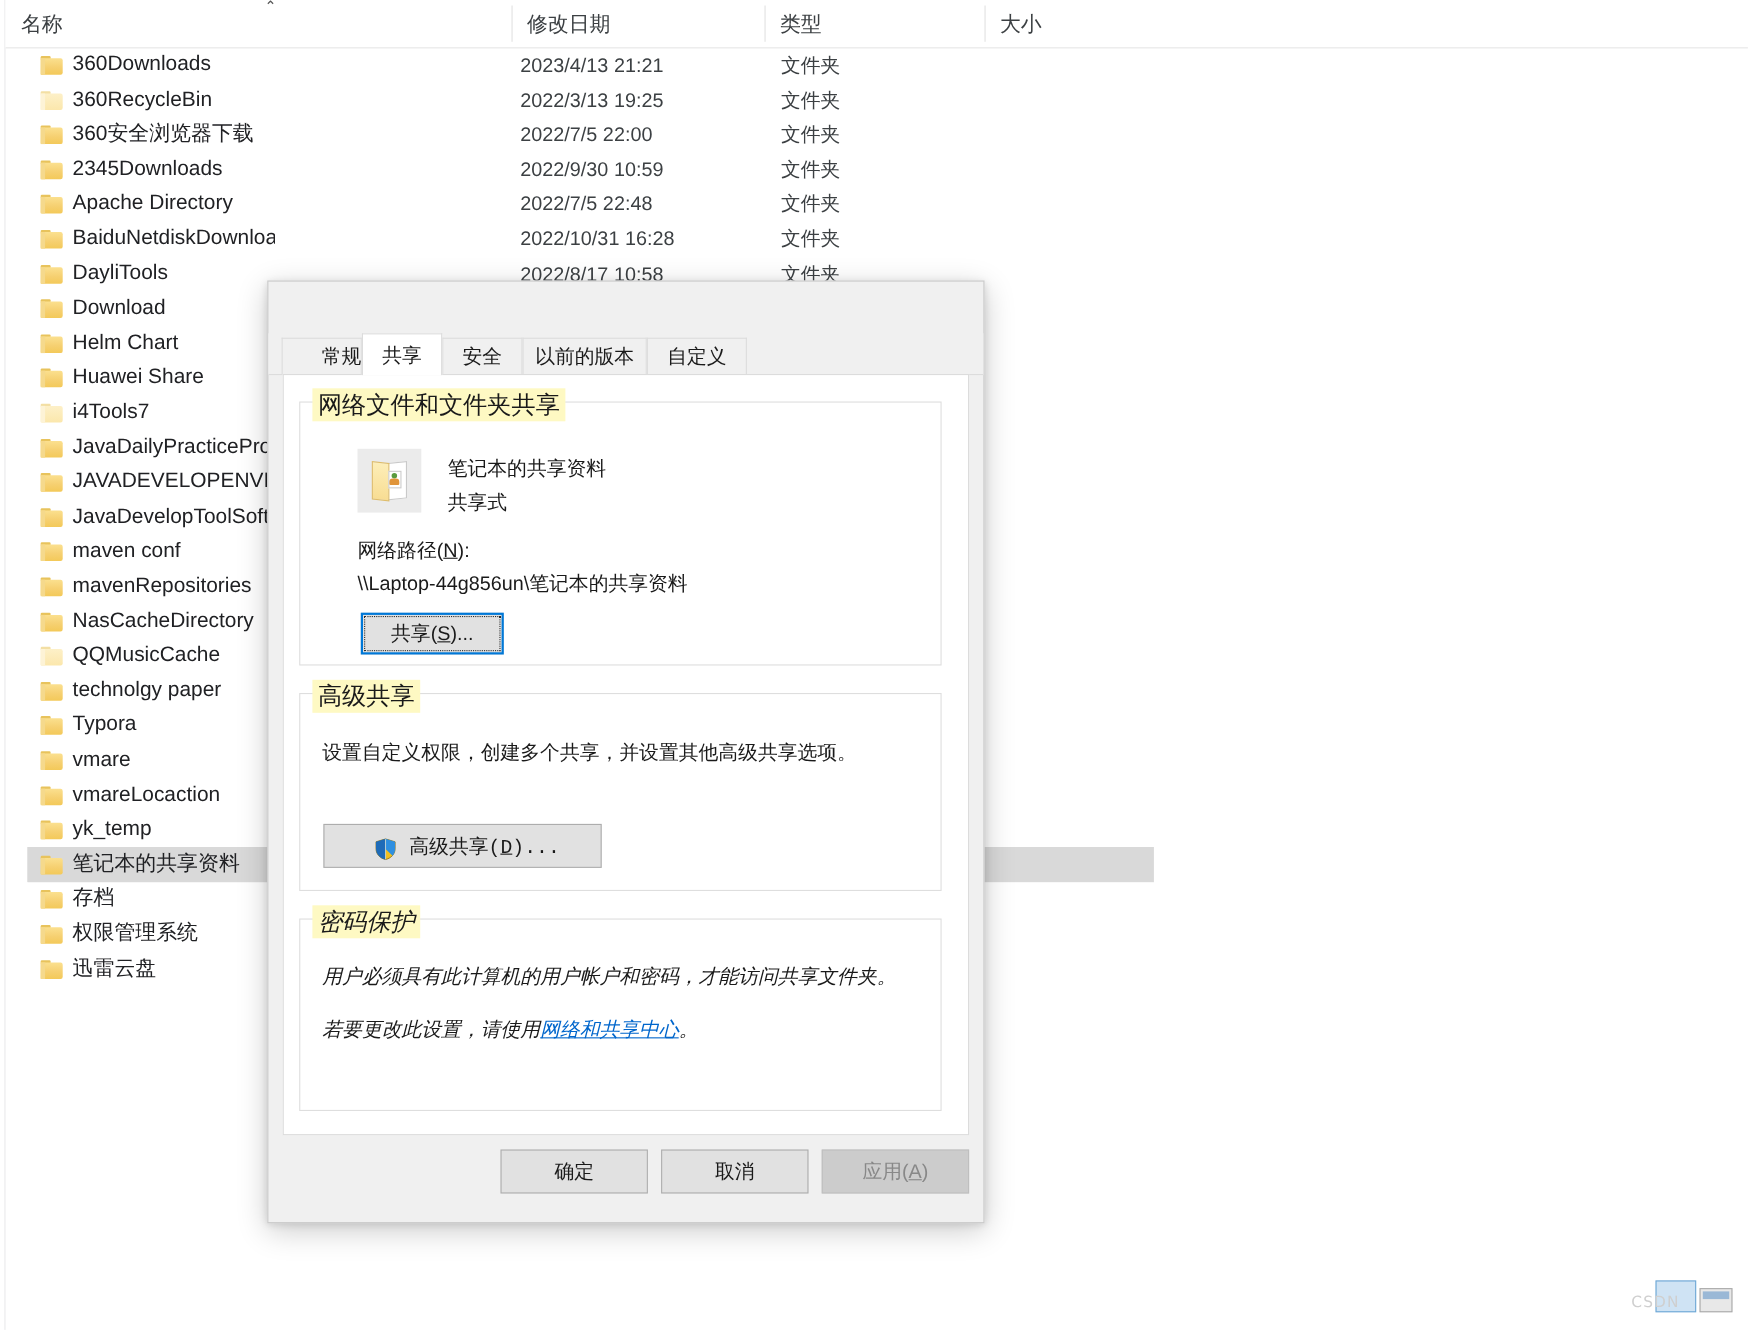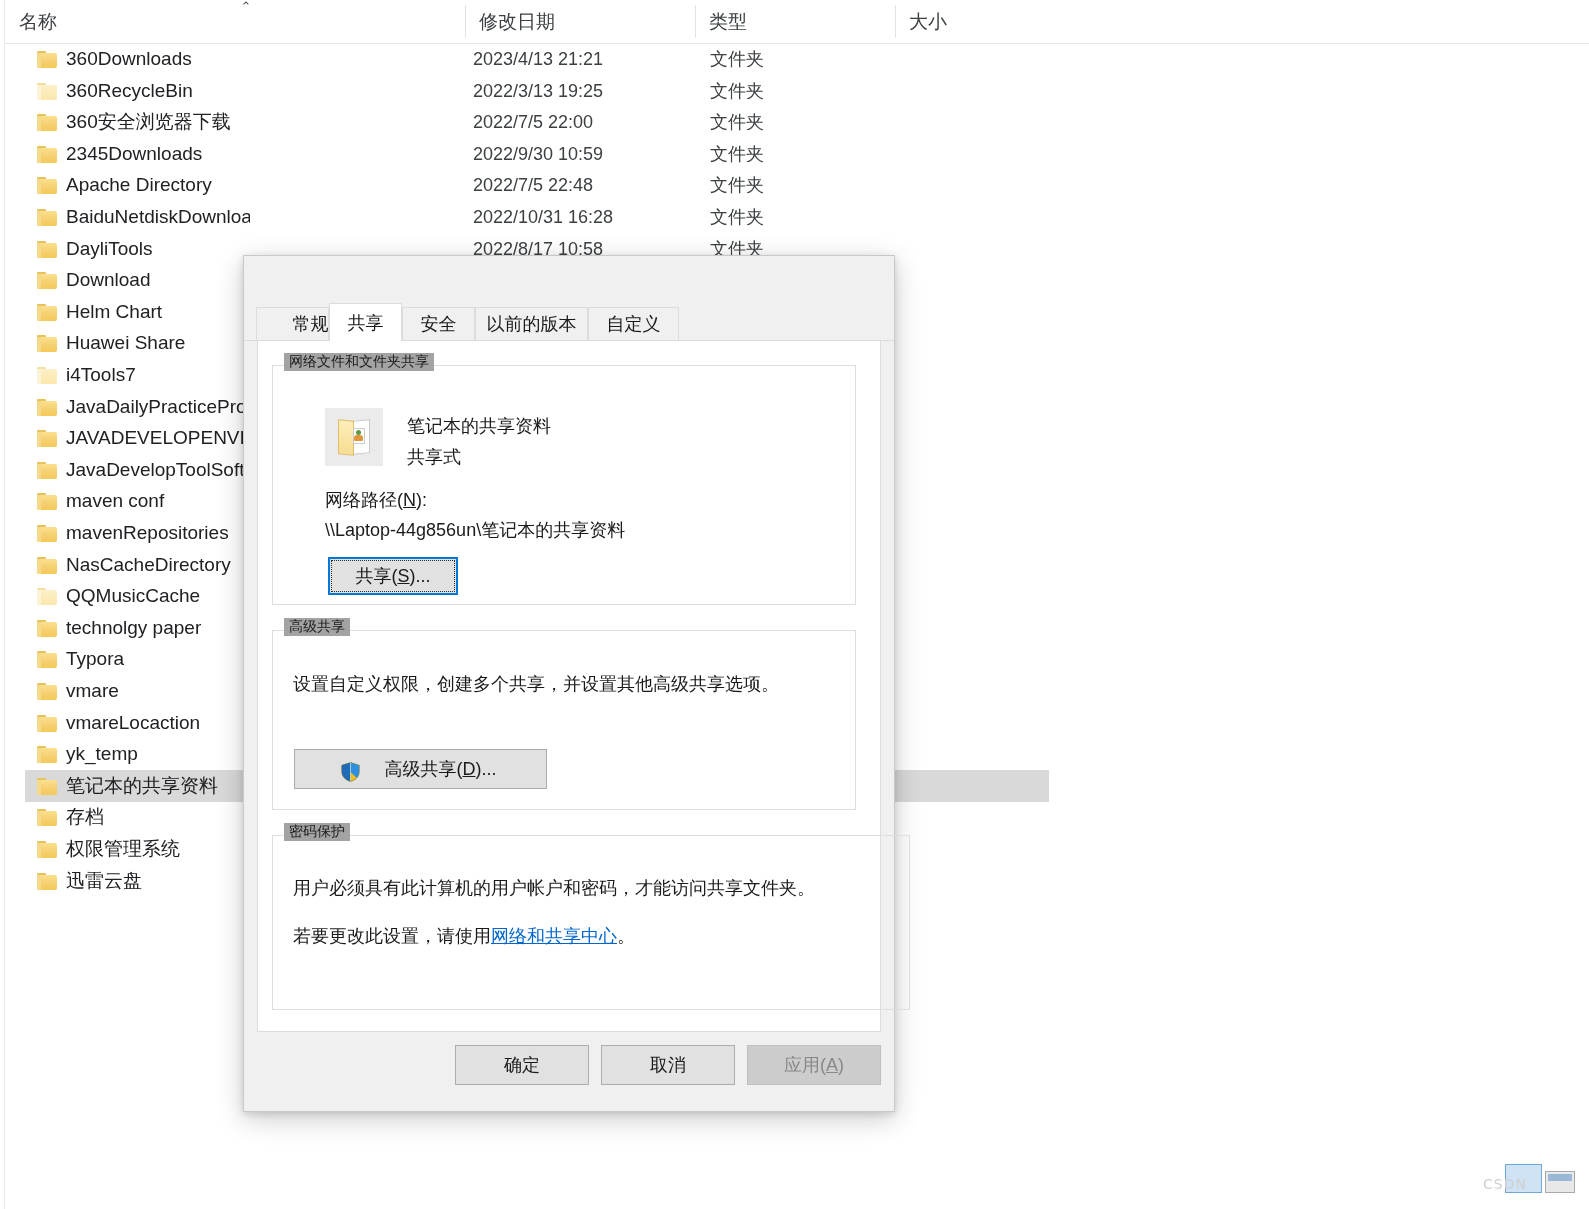--- a/index.html
+++ b/index.html
@@ -245,22 +245,22 @@
   .group {
     position: absolute;
     box-sizing: border-box;
     border: 1px solid #dedede;
   }
   .group-legend {
     position: absolute;
     top: -13px;
     left: 11px;
     padding: 0 5px;
-    background: #a3a3a3;
-    font-size: 14px;
+    background: #fef9c3;
+    font-size: 22px;
     color: #1a1a1a;
     white-space: nowrap;
   }
 
   .shared-folder-icon {
     position: absolute;
     left: 52px; top: 42px;
     width: 58px; height: 58px;
     background: #ebebeb;
   }
@@ -779,25 +779,25 @@
 
       <div class="btn neutral" style="left:21px; top:118px; width:253px; height:40px;">
         <span class="uac-shield">
           <svg width="19" height="20" viewBox="0 0 19 20" aria-hidden="true">
             <path d="M9.5 0.6 L18.2 3.3 V9.5 C18.2 14.6 14.4 18.2 9.5 19.4 C4.6 18.2 0.8 14.6 0.8 9.5 V3.3 Z" fill="#f0c020" stroke="#8a6b10" stroke-width="0.7"></path>
             <path d="M9.5 0.6 L0.8 3.3 V9.5 C0.8 14.6 4.6 18.2 9.5 19.4 Z" fill="#1e6bb8"></path>
             <path d="M9.5 0.6 L18.2 3.3 V9.5 C18.2 12.0 17.3 14.2 15.9 15.9 L9.5 9.9 Z" fill="#2e8fe0"></path>
             <line x1="9.5" y1="0.8" x2="9.5" y2="19.2" stroke="#ffffff" stroke-width="0.8" opacity="0.65"></line>
           </svg>
         </span>
-        <span style="margin-left:40px;"><span>高级共享(</span><span class="acc-underline">D</span><span>)...</span></span>
+        <span style="margin-left:40px;font-family:Liberation Mono, monospace;"><span>高级共享(</span><span class="acc-underline">D</span><span>)...</span></span>
       </div>
     </div>
 
-    <div class="group" style="left:14px; top:494px; width:638px; height:175px;">
+    <div class="group" style="left:14px; top:494px; width:584px; height:175px;font-style:italic;">
       <div class="group-legend">密码保护</div>
 
       <div class="desc-text" style="left:20px; top:88px;">
         <span>若要更改此设置，请使用</span><span class="link">网络和共享中心</span><span>。</span>
       </div>
 
       <div class="desc-text" style="left:20px; top:40px;">用户必须具有此计算机的用户帐户和密码，才能访问共享文件夹。</div>
     </div>
 
   </div>

